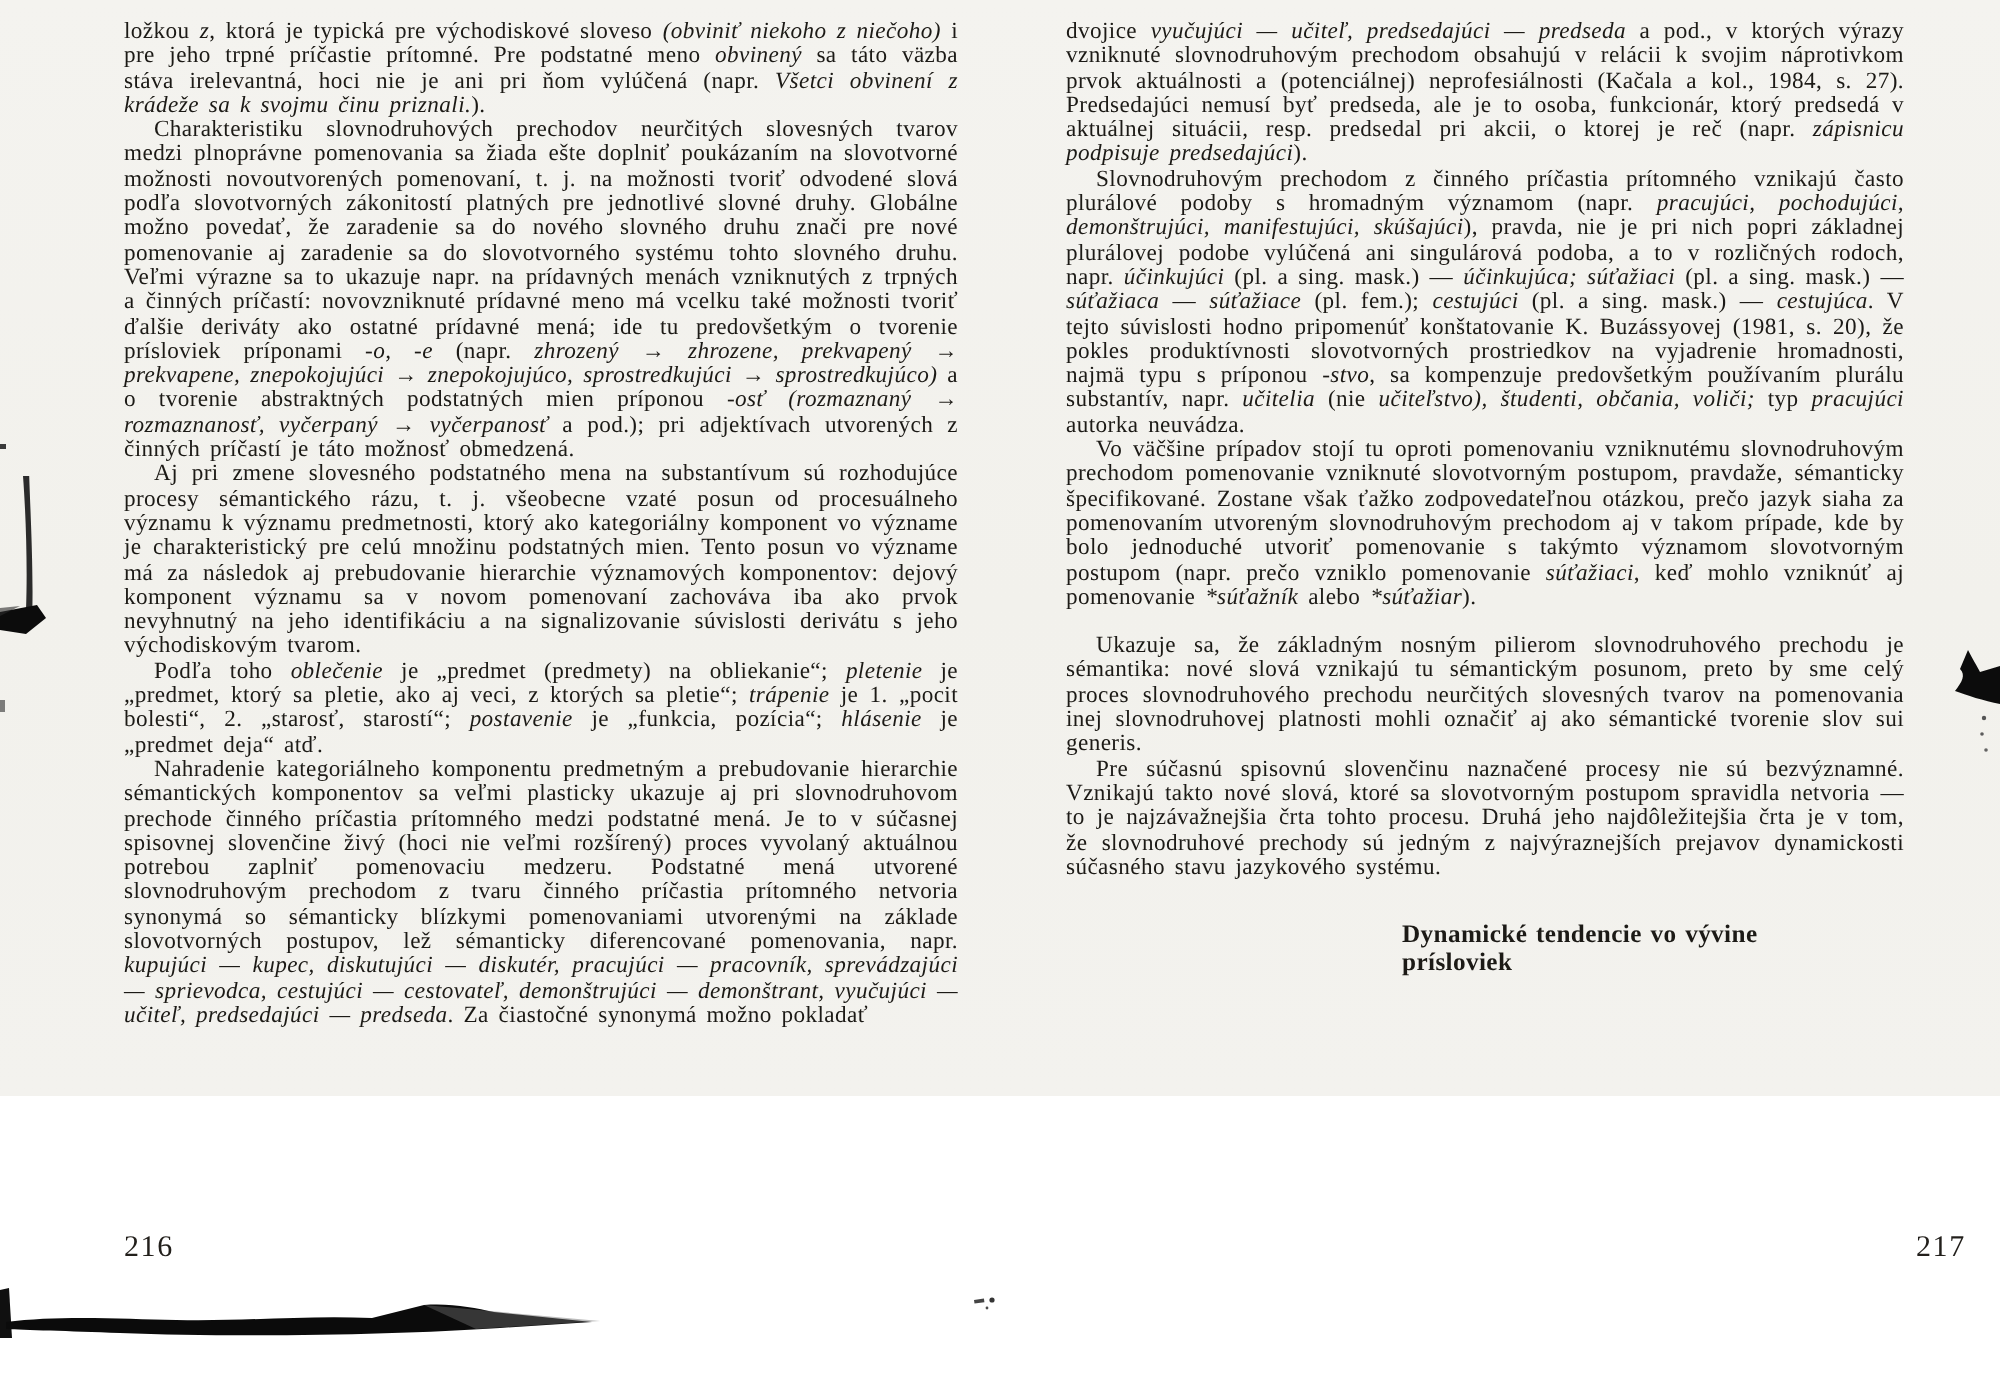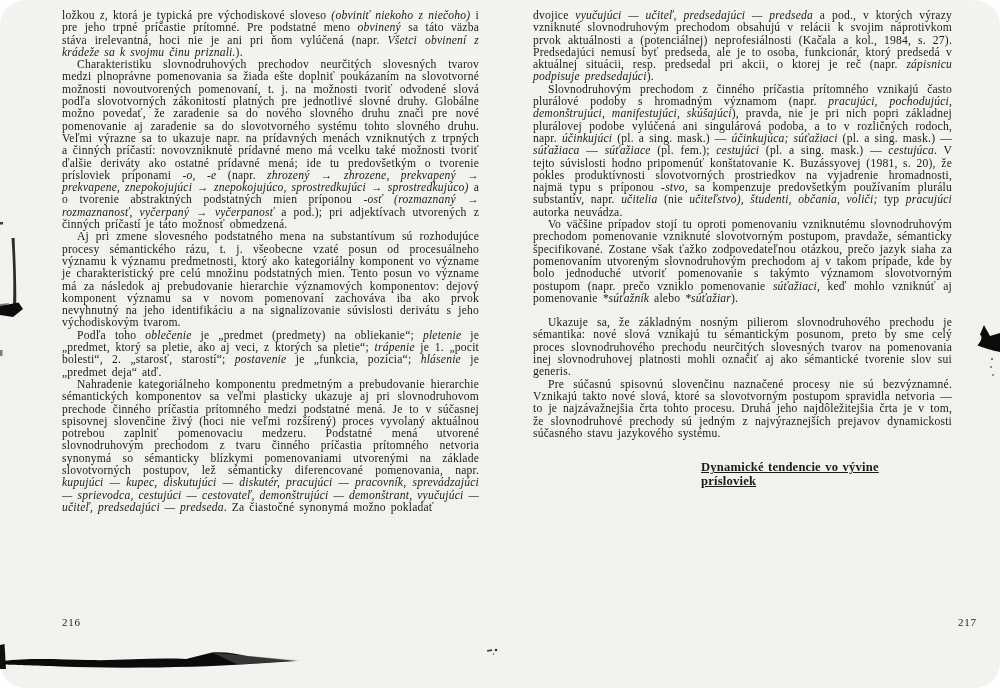--- a/index.html
+++ b/index.html
@@ -3,24 +3,23 @@
 <meta charset="utf-8">
 <style>
   html, body { margin: 0; padding: 0; }
   body {
     width: 1000px; height: 688px;
     font-family: "Liberation Serif", "DejaVu Serif", serif;
     overflow: hidden;
   }
   #spread {
     position: relative;
-    width: 1000px; height: 688px;
+    width: 1000px; height: 548px;
     background: linear-gradient(180deg, #f4f3ef 0%, #f2f1ec 55%, #f3f2ee 100%);
     color: #1c1a16;
-    border-radius: 25px;
   }
   .page {
     position: absolute;
     top: 10px;
     font-size: 11.6px;
     line-height: 12.3px;
     text-align: justify;
     letter-spacing: 0.2px;
     word-spacing: 1.8px;
     color: #1c1a16;
@@ -32,26 +31,25 @@
   .page p.gap { margin-top: 12px; }
   .page h2.heading {
     font-size: 12.6px;
     line-height: 14px;
     font-weight: 700;
     margin: 20px 0 9px 168px;
     width: 220px;
     text-align: left;
     letter-spacing: 0.2px;
     word-spacing: 1px;
-    text-decoration: underline;
   }
   .it { font-style: italic; }
   .page-number {
     position: absolute;
-    font-size: 11px;
+    font-size: 15px;
     letter-spacing: 0.8px;
     color: #221f1b;
   }
   #pn-left  { left: 62px;  top: 616px; }
   #pn-right { left: 958px; top: 616px; }
   #artifacts {
     position: absolute;
     left: 0; top: 0;
     pointer-events: none;
   }

